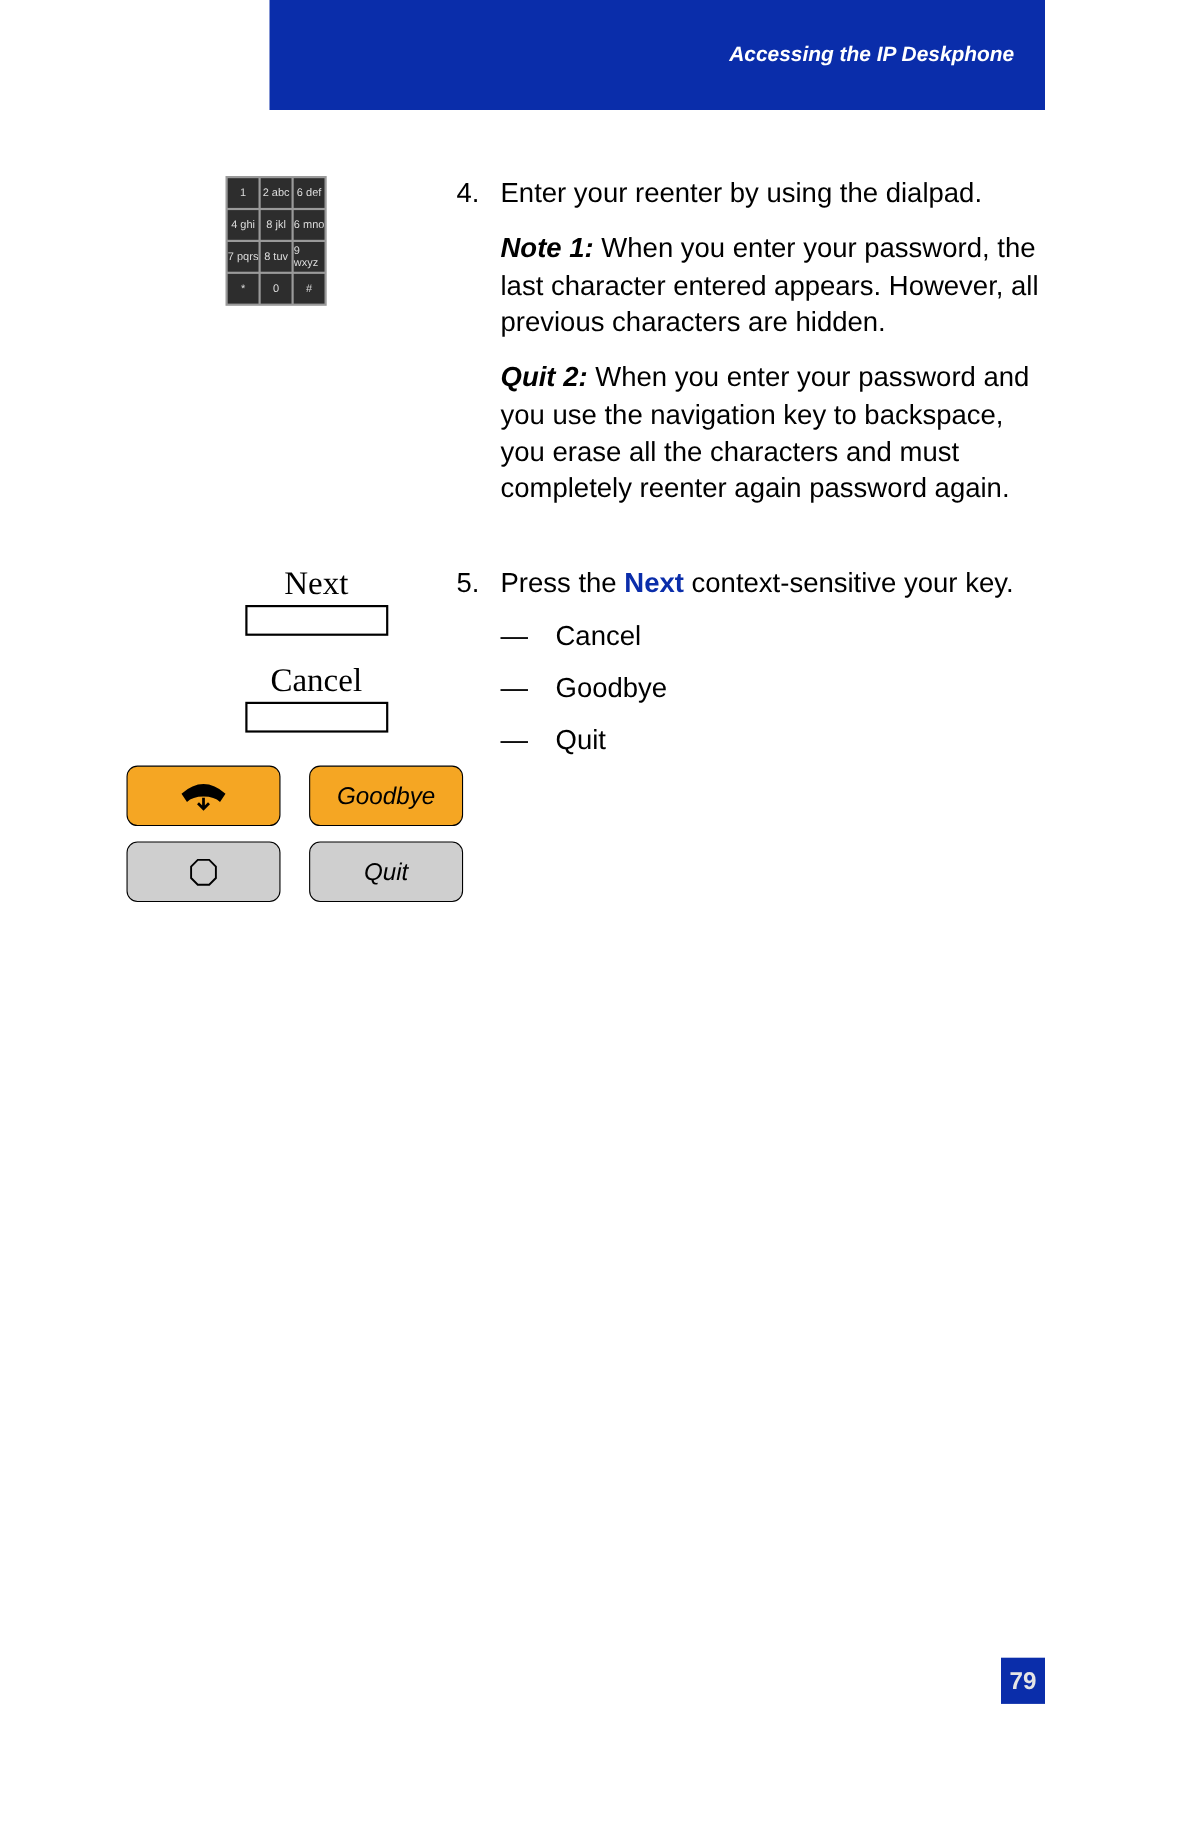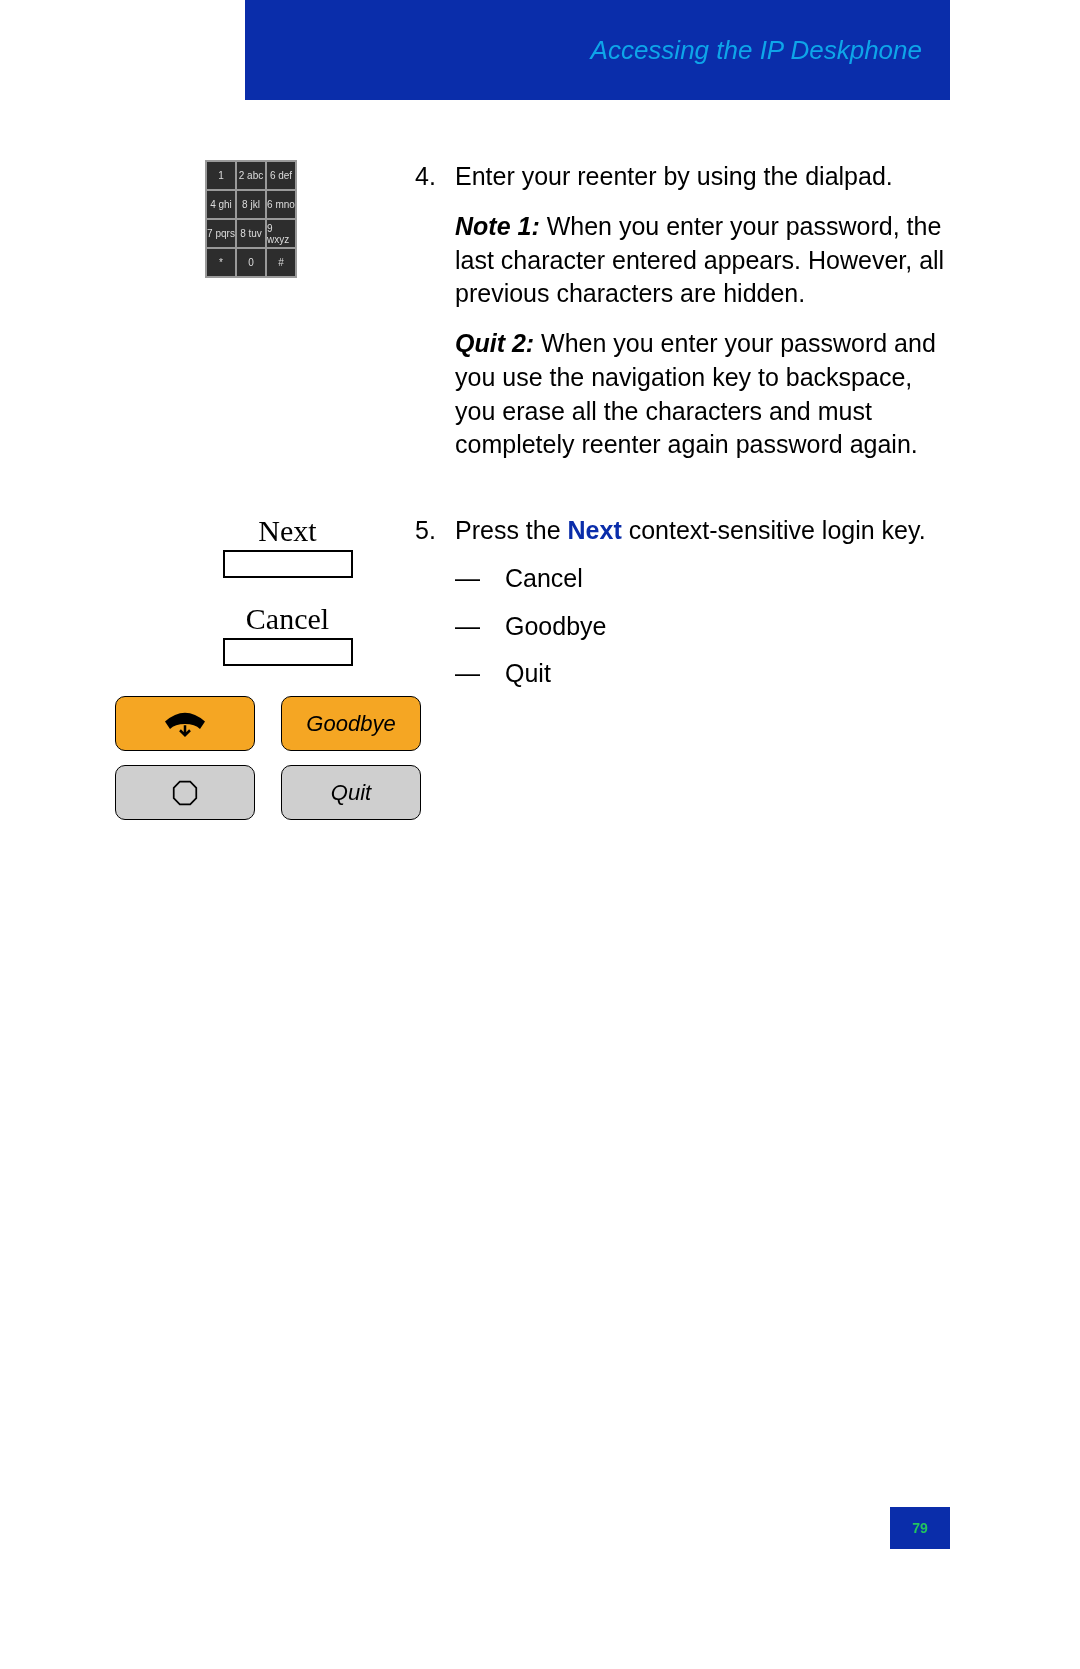--- a/index.html
+++ b/index.html
@@ -1,19 +1,19 @@
 <!DOCTYPE html>
 <html><head>
 <meta charset="utf-8">
 <style>
   * { box-sizing: border-box; margin: 0; padding: 0; }
   html, body { width: 1080px; height: 1669px; background: #fff; font-family: Arial, Helvetica, sans-serif; }
   .page { position: relative; width: 1080px; height: 1669px; padding: 0 130px 0 130px; }
   .header-bar { position: absolute; top: 0; left: 245px; right: 130px; height: 100px; background: #0a2daa; display: flex; align-items: center; justify-content: flex-end; padding-right: 28px; }
-  .header-title { color: #0ea5e9; font-weight: normal; font-style: italic; font-size: 26px; }
+  .header-title { color: #ffffff; font-weight: bold; font-style: italic; font-size: 19px; }
   .content { position: absolute; top: 160px; left: 105px; right: 130px; }
   .row { display: flex; align-items: flex-start; margin-bottom: 36px; }
   .left-col { width: 280px; flex: 0 0 280px; padding-top: 0; }
   .right-col { flex: 1; padding-left: 30px; font-size: 25px; line-height: 1.35; color: #000; }
   .step-line { display: flex; margin-bottom: 14px; }
   .step-num { width: 40px; flex: 0 0 40px; }
   .step-text { flex: 1; }
   .note-block { margin-top: 16px; margin-bottom: 16px; padding-left: 40px; }
   .note-label { font-style: italic; font-weight: bold; }
   .blue-bold { font-weight: bold; color: #0a2daa; }
@@ -29,21 +29,21 @@
   .softkey-box { width: 130px; height: 28px; border: 2px solid #000; background: #fff; margin: 0 auto 24px auto; }
   
   .hw-grid { margin-left: 10px; display: grid; grid-template-columns: 140px 140px; grid-template-rows: 55px 55px; gap: 14px 26px; padding-top: 6px; }
   .hw-btn { border: 1px solid #000; border-radius: 10px; display:flex; align-items:center; justify-content:center; font-size: 22px; }
   .hw-yellow { background: #f5a623; }
   .hw-gray { background: #cfcfcf; }
   .hw-label { font-style: italic; font-family: Arial, sans-serif; }
   .handset-icon { font-size: 30px; font-weight: bold; }
   .octagon { width: 26px; height: 26px; }
   
-  .page-footer { position: absolute; bottom: 120px; right: 130px; width: 60px; height: 42px; background: #0a2daa; color:#22c55e; font-weight:bold; display:flex; align-items:center; justify-content:center; font-size: 14px; }
+  .page-footer { position: absolute; bottom: 120px; right: 130px; width: 40px; height: 42px; background: #0a2daa; color:#e5e5e5; font-weight:bold; display:flex; align-items:center; justify-content:center; font-size: 22px; }
 </style>
 </head>
 <body>
 
 <div class="page">
 
   <div class="header-bar">
     <span class="header-title">Accessing the IP Deskphone</span>
   </div>
 
@@ -107,21 +107,21 @@
           </div>
           <div class="hw-btn hw-gray">
             <span class="hw-label">Quit</span>
           </div>
         </div>
       </div>
       <div class="right-col">
         <div class="step-line">
           <span class="step-num">5.</span>
           <span class="step-text">
-            <span>Press the </span><span class="blue-bold">Next</span><span> context-sensitive login key.</span>
+            <span>Press the </span><span class="blue-bold">Next</span><span> context-sensitive your key.</span>
           </span>
         </div>
         <div class="dash-list">
           <div class="dash-item">
             <span class="dash">—</span>
             <span>Cancel</span>
           </div>
           <div class="dash-item">
             <span class="dash">—</span>
             <span>Goodbye</span>

